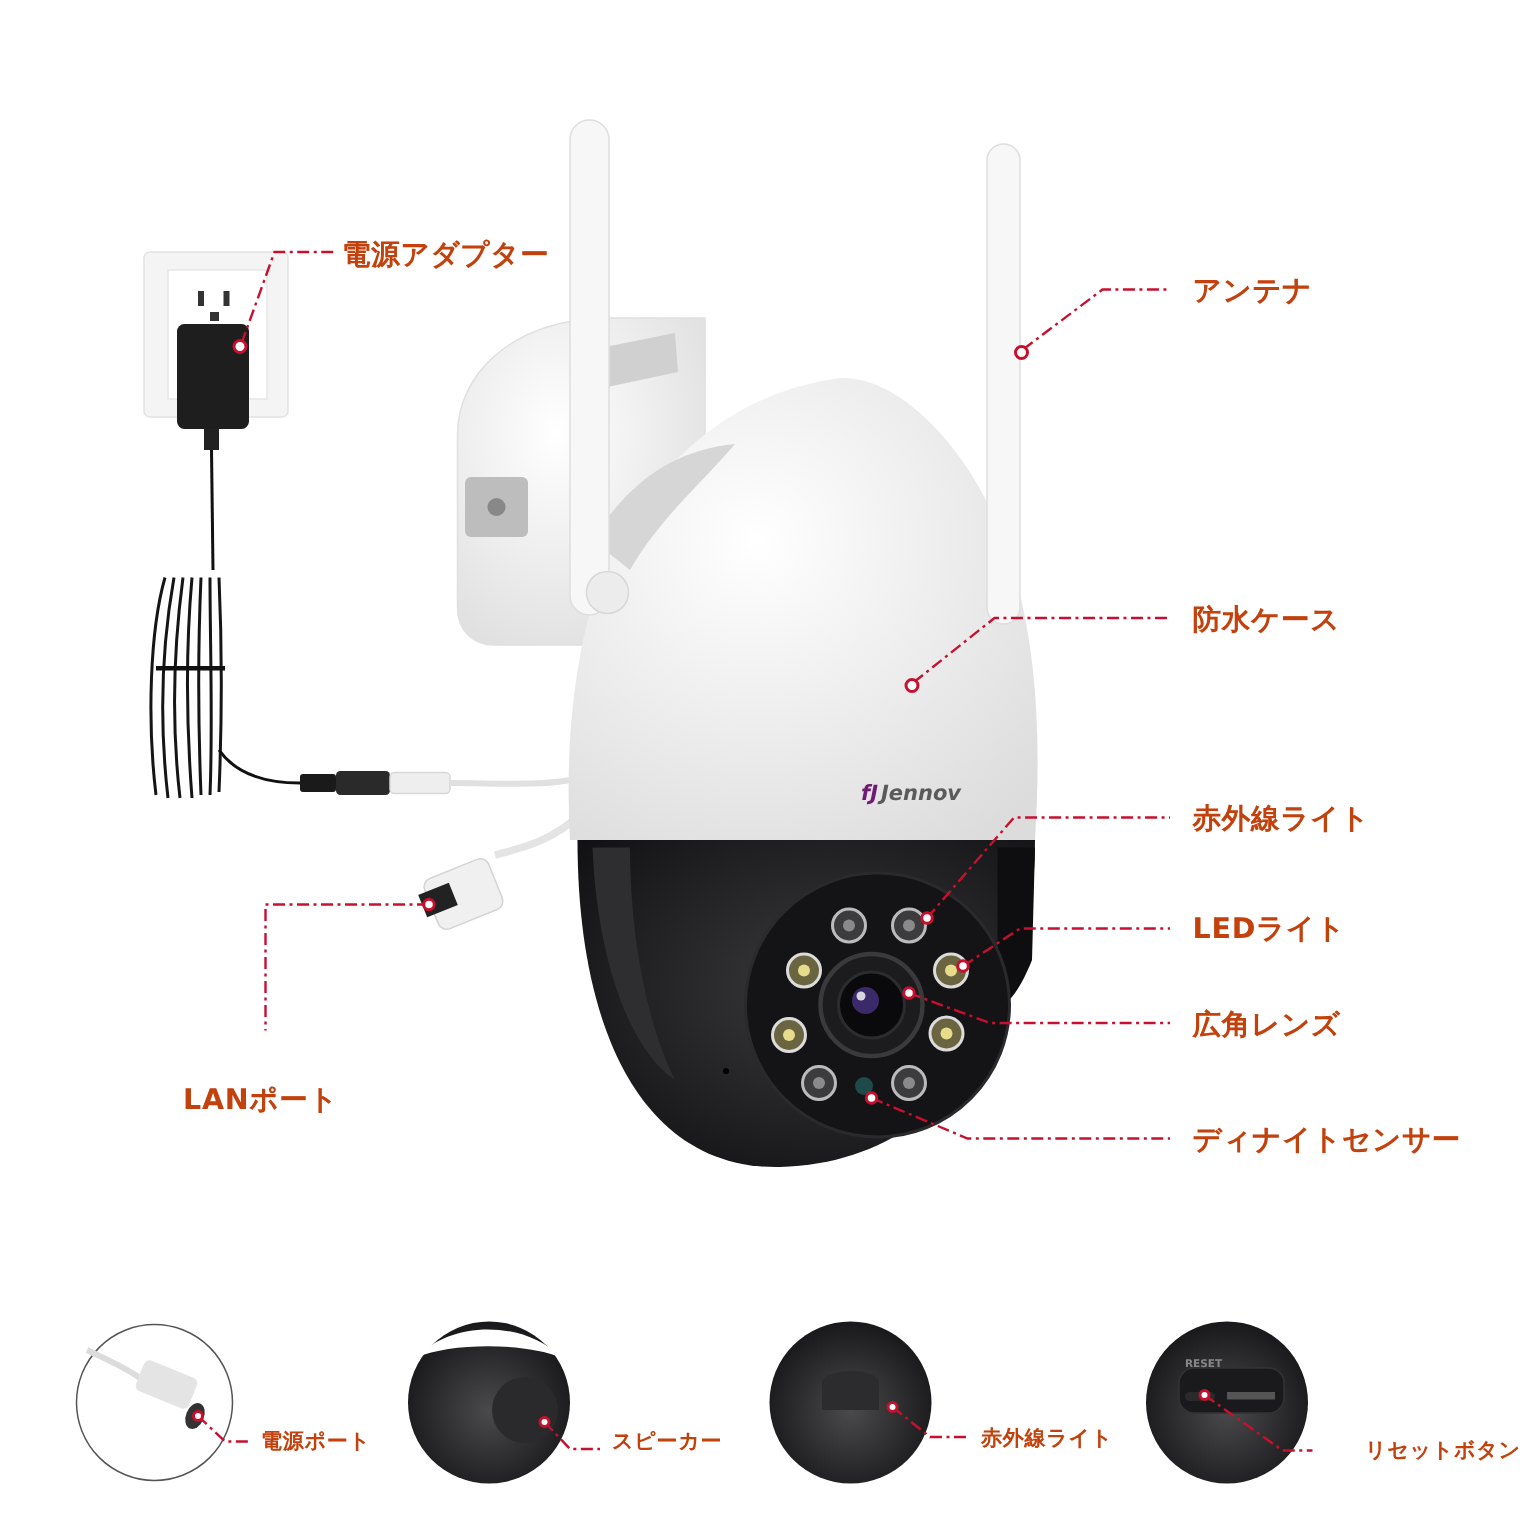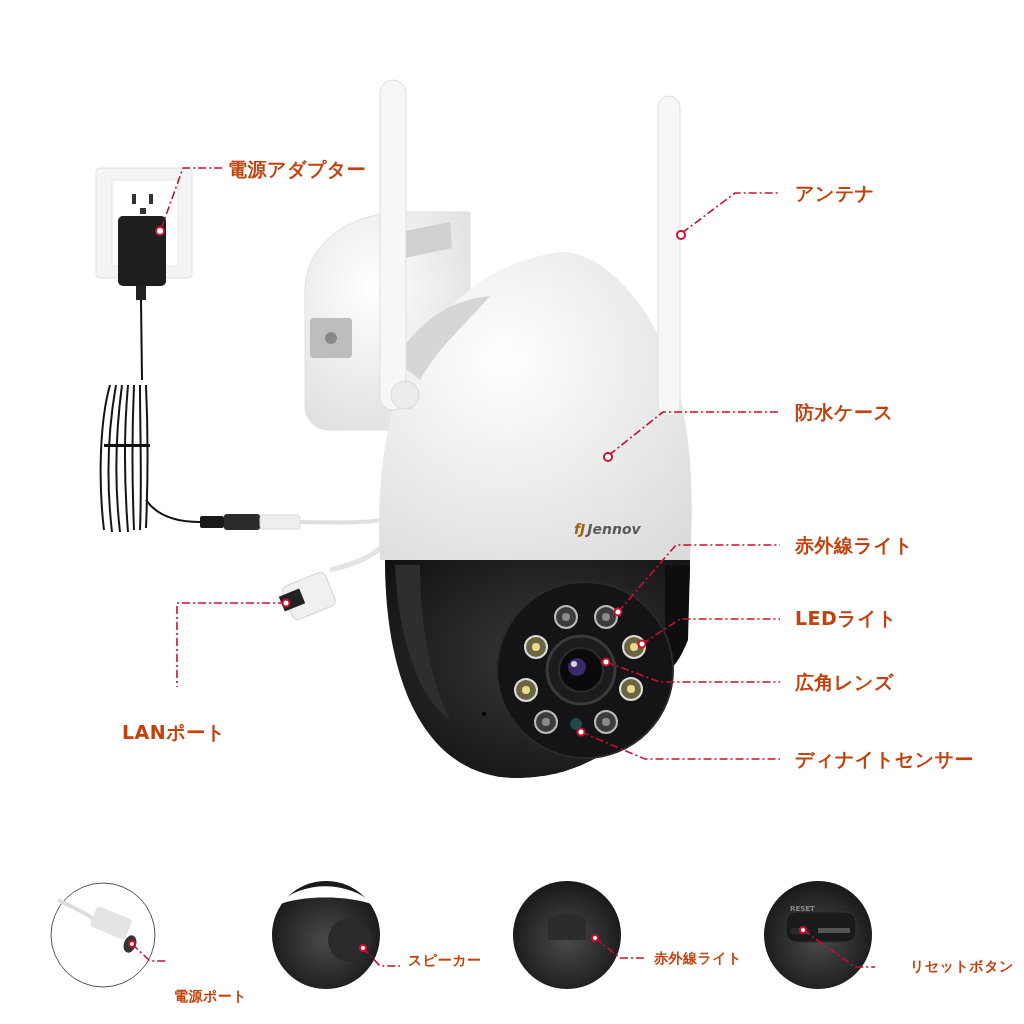--- a/index.html
+++ b/index.html
@@ -2,21 +2,21 @@
 <html><head>
 <meta charset="utf-8">
 <style>
   html, body { margin:0; padding:0; background:#ffffff; }
   body { width:1024px; height:1024px; position:relative; overflow:hidden;
          font-family:"DejaVu Sans", "Liberation Sans", sans-serif; }
   .label { position:absolute; font-weight:bold; color:#c2410c; font-size:19px; white-space:nowrap; letter-spacing:0.5px; }
   .label.small { font-size:14px; }
   svg.layer { position:absolute; left:0; top:0; }
   .brand { position:absolute; left:574px; top:521px; font-weight:bold; font-style:italic; font-size:14px; color:#5a5a5a; }
-  .brand .mark { color:#a16207; font-style:italic; margin-right:2px; }
+  .brand .mark { color:#701a75; font-style:italic; margin-right:2px; }
 </style>
 </head>
 <body>
 
 <svg class="layer" width="1024" height="1024" viewBox="0 0 1024 1024">
   <defs>
     <radialGradient id="whiteDome" cx="0.4" cy="0.35" r="0.8">
       <stop offset="0" stop-color="#ffffff"></stop>
         <stop offset="1" stop-color="#dcdcdc"></stop>
     </radialGradient>
@@ -170,18 +170,18 @@
 
 <div class="label" style="left:228px; top:157px;">電源アダプター</div>
 <div class="label" style="left:795px; top:181px;">アンテナ</div>
 <div class="label" style="left:795px; top:400px;">防水ケース</div>
 <div class="label" style="left:795px; top:533px;">赤外線ライト</div>
 <div class="label" style="left:795px; top:606px;">LEDライト</div>
 <div class="label" style="left:795px; top:670px;">広角レンズ</div>
 <div class="label" style="left:122px; top:692px;margin-top:28px;">LANポート</div>
 <div class="label" style="left:795px; top:747px;text-align:right;">ディナイトセンサー</div>
 
-<div class="label small" style="left:174px; top:952px;margin-top:36px;">電源ポート</div>
+<div class="label small" style="left:174px; top:952px;">電源ポート</div>
 <div class="label small" style="left:408px; top:952px;">スピーカー</div>
 <div class="label small" style="left:654px; top:950px;">赤外線ライト</div>
 <div class="label small" style="left:880px; top:958px;margin-left:30px;">リセットボタン</div>
 
 <div style="position:absolute; left:790px; top:905px; font-size:7px; color:#888; font-weight:bold;">RESET</div>
 
 </body></html>

